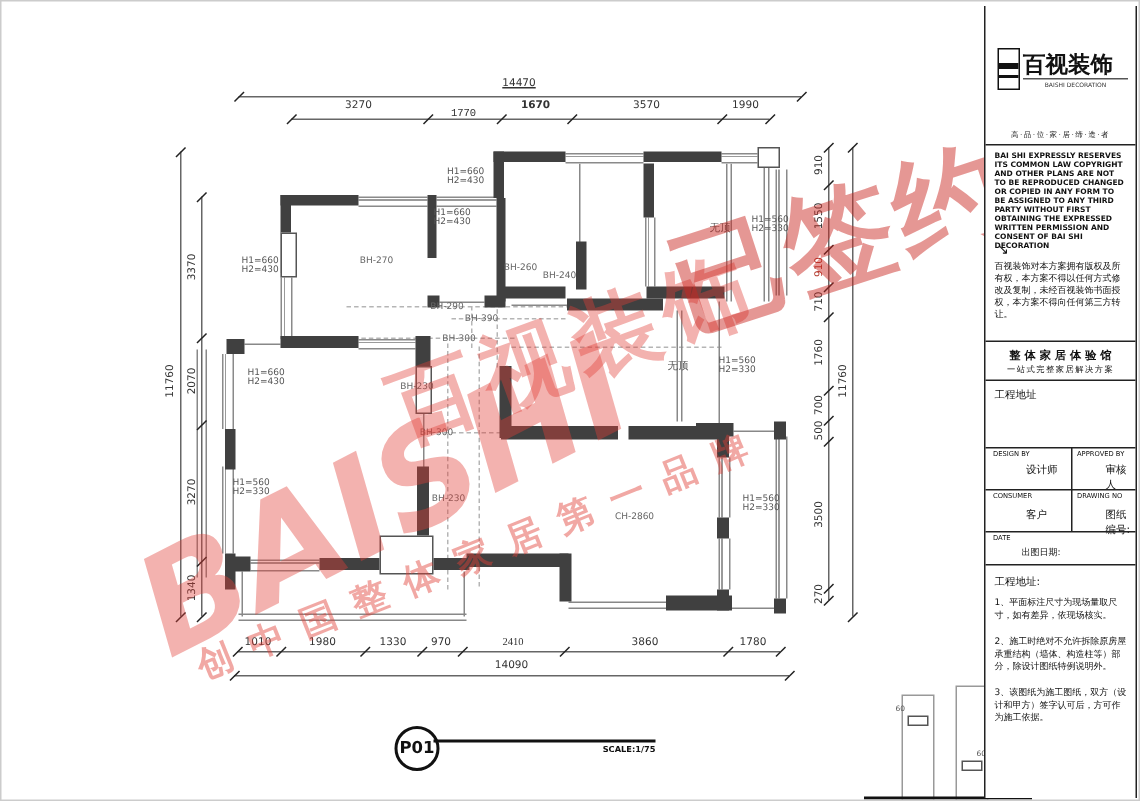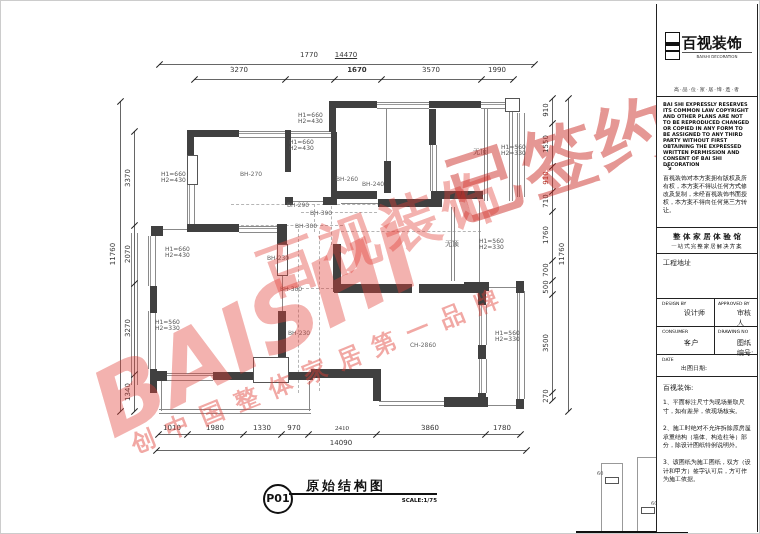--- a/index.html
+++ b/index.html
@@ -41,21 +41,21 @@
   #sheet-circle{position:absolute;width:26px;height:26px;border:2px solid #111;border-radius:50%;
         text-align:center;line-height:26px;font-size:11px;font-weight:bold;color:#111;z-index:30;background:#fff;}
 </style>
 </head>
 <body>
 
 <div id="page">
 
   <div class="dim" style="left:295px;top:50px;width:100px;text-decoration:underline;">14470</div>
   <div class="dim" style="left:208px;top:65px;width:60px;">3270</div>
-  <div class="dim" style="left:278px;top:50px;width:60px;">1770</div>
+  <div class="dim" style="left:278px;top:71px;width:60px;font-family:Liberation Mono, monospace;">1770</div>
   <div class="dim" style="left:326px;top:65px;width:60px;font-weight:bold;">1670</div>
   <div class="dim" style="left:400px;top:65px;width:60px;">3570</div>
   <div class="dim" style="left:466px;top:65px;width:60px;">1990</div>
 
   <div class="dim" style="left:149px;top:423px;width:44px;">1010</div>
   <div class="dim" style="left:192px;top:423px;width:44px;">1980</div>
   <div class="dim" style="left:239px;top:423px;width:44px;">1330</div>
   <div class="dim" style="left:271px;top:423px;width:44px;">970</div>
   <div class="dim" style="left:319px;top:423px;width:44px;font-family:Liberation Serif, serif;">2410</div>
   <div class="dim" style="left:407px;top:423px;width:44px;">3860</div>
@@ -100,21 +100,20 @@
   <div class="beamlbl" style="left:400px;top:340px;width:44px;">CH-2860</div>
   <div class="noceil" style="left:472px;top:146px;">无顶</div>
   <div class="noceil" style="left:444px;top:238px;">无顶</div>
 
   <div class="wm" style="left:255px;top:330px;transform:translate(-50%,-50%) rotate(-27deg);font-size:92px;font-style:italic;color:rgba(224,62,54,.40);">BAISHI</div>
   <div class="wm" style="left:382px;top:232px;transform:translate(-50%,-50%) rotate(-20deg);font-size:58px;letter-spacing:6px;color:rgba(224,62,54,.40);">百视装饰</div>
   <div class="wm" style="left:560px;top:158px;transform:translate(-50%,-50%) rotate(-18deg);font-size:74px;letter-spacing:4px;color:rgba(200,38,32,.48);">已签约</div>
   <div class="wm" style="left:320px;top:368px;transform:translate(-50%,-50%) rotate(-22deg);font-size:24px;letter-spacing:13px;color:rgba(224,62,54,.45);">创中国整体家居第一品牌</div>
 
   <div id="sheet-circle" style="left:262px;top:483px;">P01</div>
-  <div class="abs" style="left:285px;top:476px;width:120px;text-align:center;font-size:13px;font-weight:bold;letter-spacing:3px;color:#111;z-index:30;">原始结构图</div>
   <div class="footer-line" style="left:288px;top:492px;width:148px;height:2px;"></div>
   <div class="abs" style="left:352px;top:496px;width:84px;text-align:right;font-size:5.5px;font-weight:bold;color:#111;z-index:30;">SCALE:1/75</div>
 
   <div class="box" style="left:600px;top:462px;width:20px;height:69px;border-color:#999;"></div>
   <div class="box" style="left:636px;top:456px;width:20px;height:75px;border-color:#999;"></div>
   <div class="box" style="left:604px;top:476px;width:12px;height:5px;"></div>
   <div class="lv" style="left:610px;top:481px;height:50px;border-color:#555;"></div>
   <div class="box" style="left:640px;top:506px;width:12px;height:5px;"></div>
   <div class="lv" style="left:646px;top:511px;height:20px;border-color:#555;"></div>
   <div class="abs" style="left:596px;top:469px;font-size:5px;color:#555;z-index:20;">60</div>
@@ -156,21 +155,21 @@
     <div class="abs cn-lbl" style="left:8px;top:334px;">客户</div>
     <div class="abs en-lbl" style="left:61px;top:325px;">DRAWING NO</div>
     <div class="abs cn-lbl" style="left:61px;top:334px;">图纸编号:</div>
     <div class="vr" style="left:57px;top:322px;height:28px;"></div>
     <div class="hr" style="top:350px;"></div>
 
     <div class="abs en-lbl" style="left:5px;top:353px;">DATE</div>
     <div class="abs cn-lbl" style="left:5px;top:360px;font-size:6px;">出图日期:</div>
     <div class="hr" style="top:372px;"></div>
 
-    <div class="abs" style="left:6px;top:379px;font-size:7px;color:#111;">百视装饰:</div>
+    <div class="abs" style="left:6px;top:379px;font-size:7px;color:#111;">工程地址:</div>
     <div class="abs" style="left:6px;top:394px;width:88px;font-size:6px;line-height:8.5px;color:#111;">1、平面标注尺寸为现场量取尺寸，如有差异，依现场核实。</div>
     <div class="abs" style="left:6px;top:420px;width:88px;font-size:6px;line-height:8.5px;color:#111;">2、施工时绝对不允许拆除原房屋承重结构（墙体、构造柱等）部分，除设计图纸特例说明外。</div>
     <div class="abs" style="left:6px;top:454px;width:88px;font-size:6px;line-height:8.5px;color:#111;">3、该图纸为施工图纸，双方（设计和甲方）签字认可后，方可作为施工依据。</div>
   </div>
 
 <div class="wall" style="left: 328px; top: 100px; width: 48px; height: 7px;"></div>
     <div class="wall" style="left: 428px; top: 100px; width: 52px; height: 7px;"></div>
     <div class="wall" style="left: 328px; top: 100px; width: 7px; height: 31px;"></div>
     <div class="wall" style="left: 186px; top: 129px; width: 52px; height: 7px;"></div>
     <div class="wall" style="left: 284px; top: 129px; width: 6px; height: 42px;"></div>

